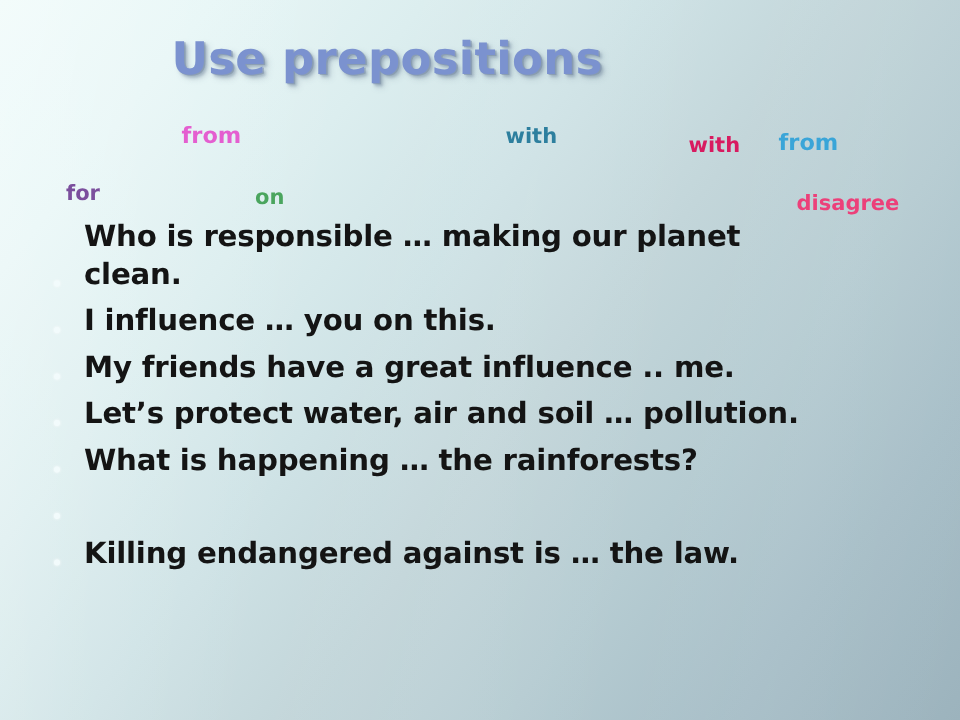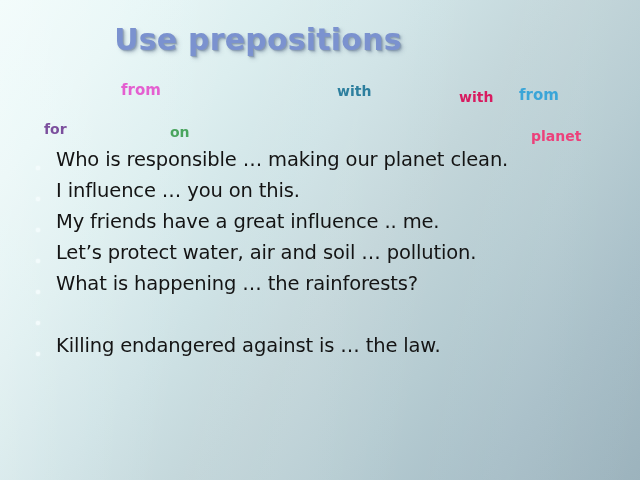--- a/index.html
+++ b/index.html
@@ -78,22 +78,23 @@
   
   #bullets {
     position: absolute;
     left: 36px;
     top: 145px;
     width: 580px;
   }
   .bullet-row {
     position: relative;
     display: flex;
-    align-items: center;
+    align-items: flex-end;
     margin-bottom: 2px;
+    font-weight: bold;
   }
   .bullet-marker {
     flex: 0 0 auto;
     width: 20px;
     padding-top: 10px;
     text-align: left;
   }
   .bullet-dot {
     display: inline-block;
     width: 4px;
@@ -123,21 +124,21 @@
 
   <div id="title">Use prepositions</div>
 
   <div id="prep-layer">
       <span class="prep" style="left: 44px; top: 89px; color: rgb(123, 79, 157); font-size: 14px; margin-top: 33px;">for</span>
       <span class="prep" style="left: 121px; top: 83px; color: rgb(228, 95, 208); font-size: 15px;">from</span>
       <span class="prep" style="left: 337px; top: 84px; color: rgb(45, 127, 158); font-size: 14px;">with</span>
       <span class="prep" style="left: 459px; top: 90px; color: rgb(216, 27, 96); font-size: 14px;">with</span>
       <span class="prep" style="left: 519px; top: 88px; color: rgb(58, 165, 216); font-size: 15px;">from</span>
       <span class="prep" style="left: 170px; top: 125px; color: rgb(74, 165, 94); font-size: 14px;">on</span>
-      <span class="prep" style="left: 531px; top: 129px; color: rgb(236, 64, 122); font-size: 14px;">planet</span>
+      <span class="prep" style="left: 531px; top: 129px; color: rgb(236, 64, 122); font-size: 14px;">disagree</span>
     </div>
 
   <div id="bullets">
       <div class="bullet-row">
         <div class="bullet-marker"><span class="bullet-dot"></span></div>
         <div class="bullet-text wide">Who is responsible … making our planet clean.</div>
       </div>
       <div class="bullet-row">
         <div class="bullet-marker"><span class="bullet-dot"></span></div>
         <div class="bullet-text">I influence … you on this.</div>

